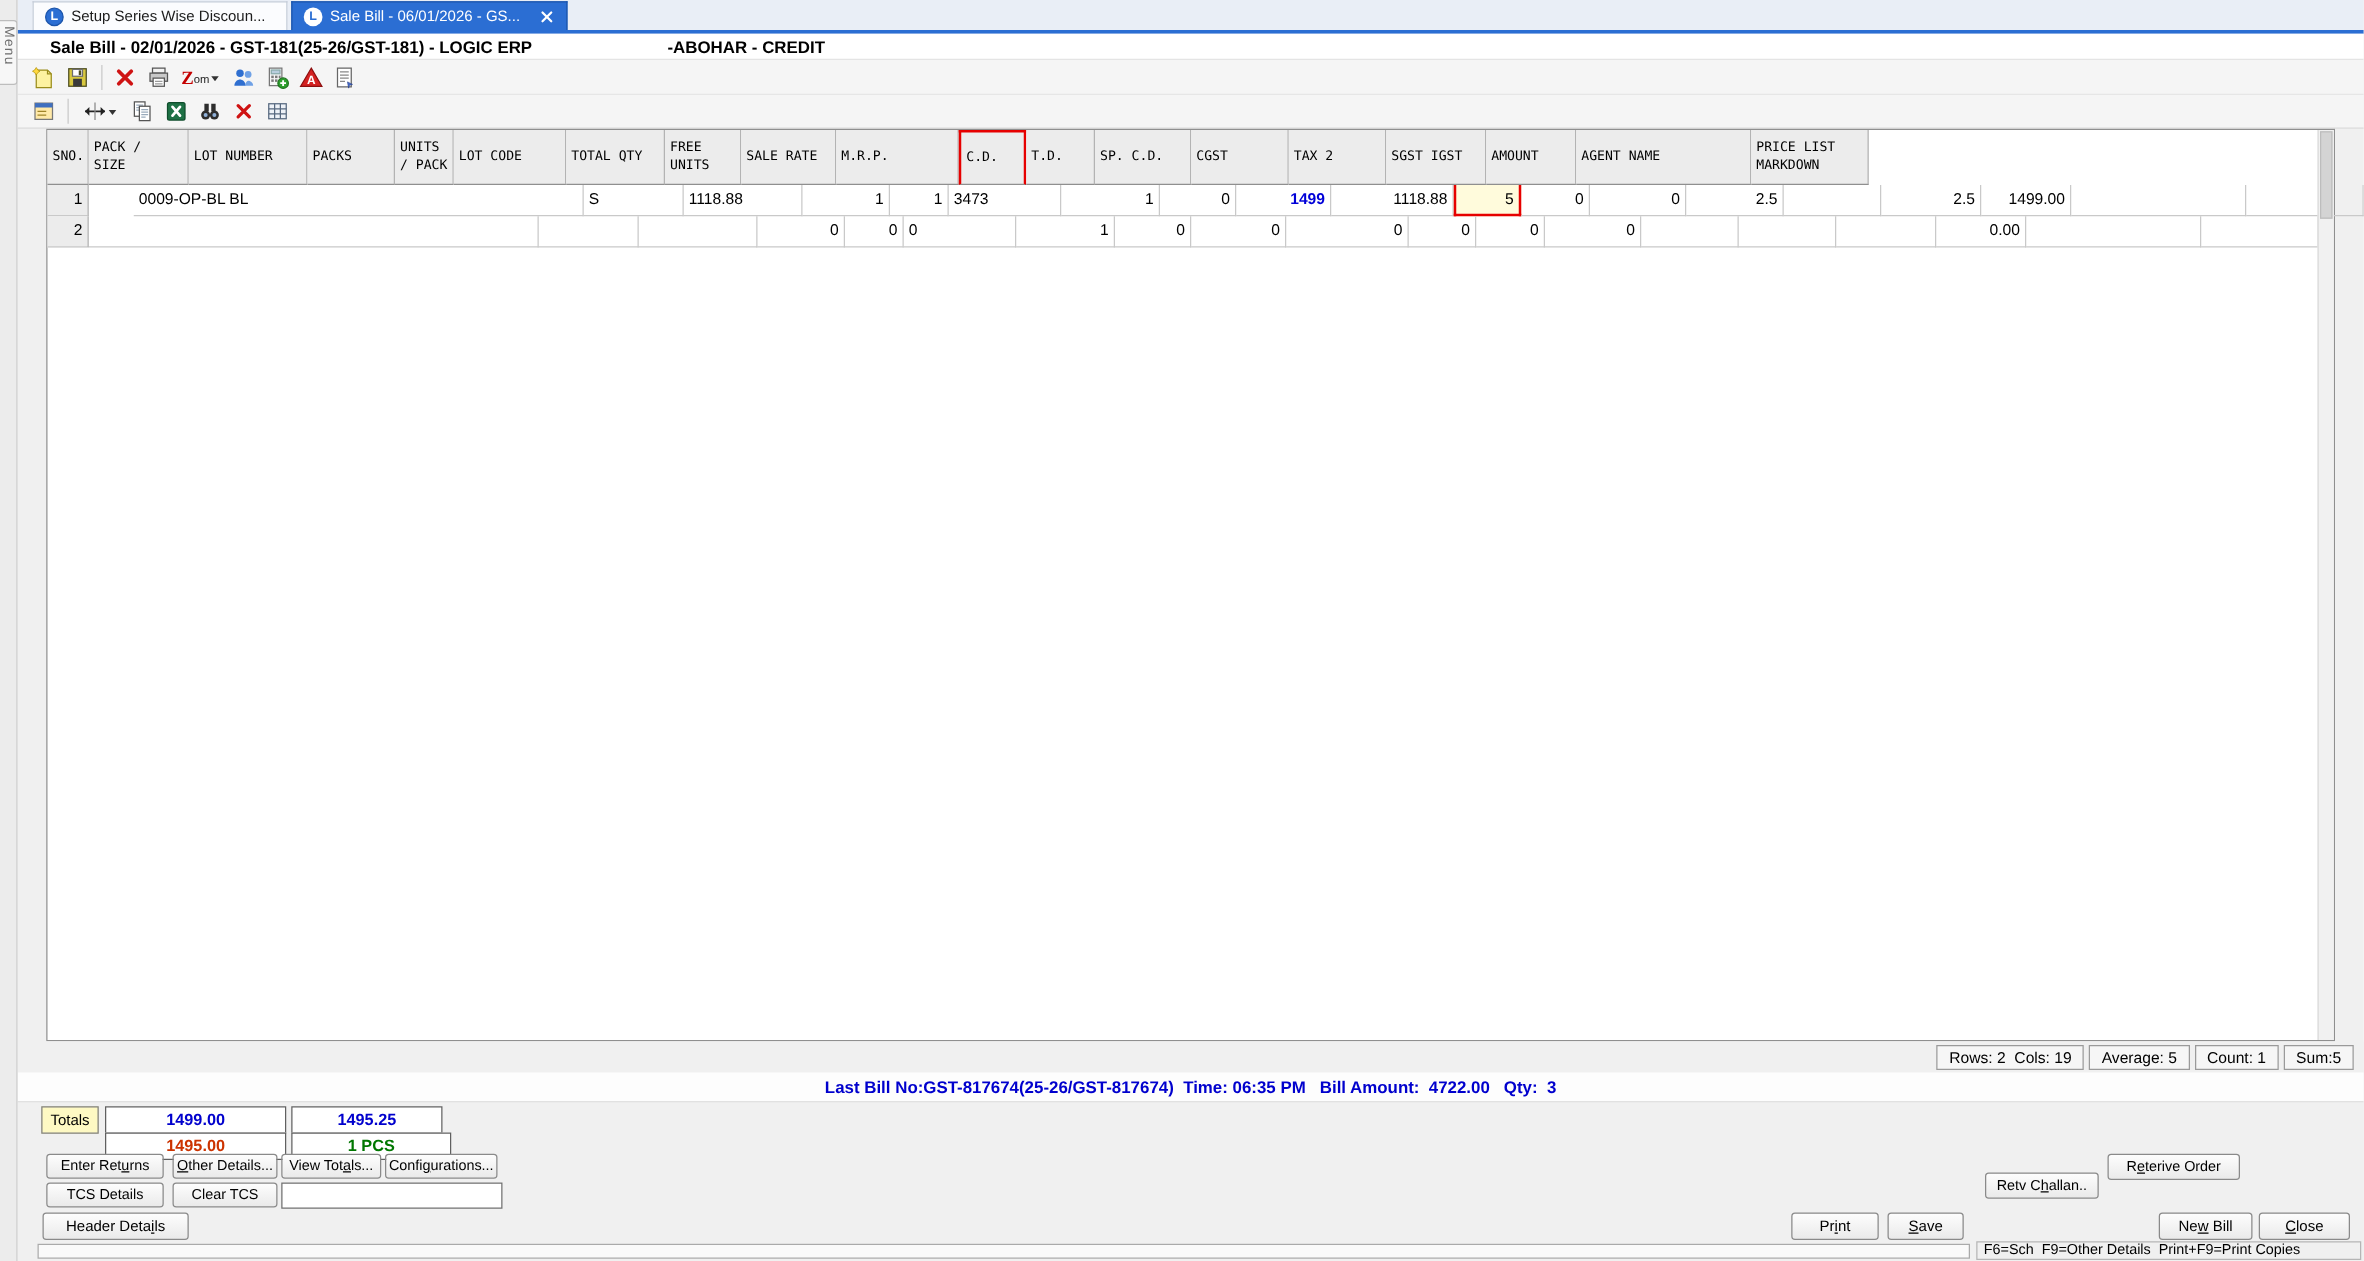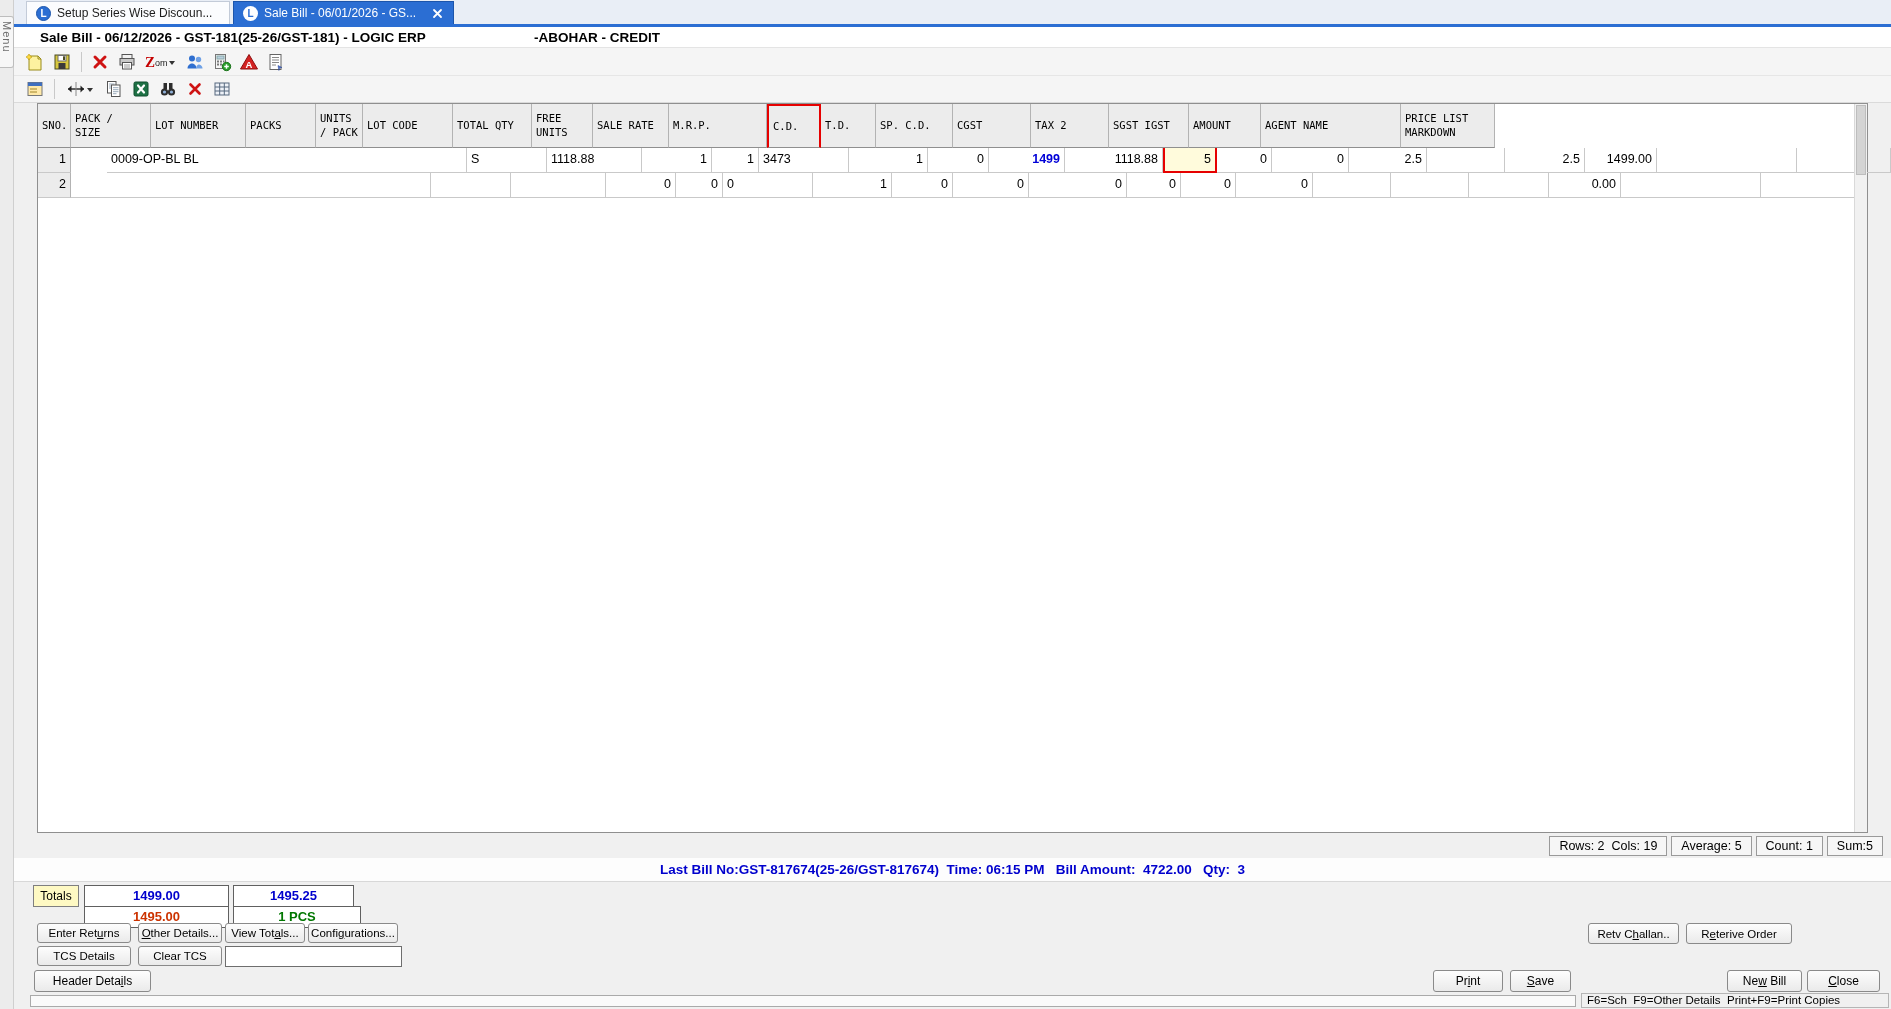--- a/index.html
+++ b/index.html
@@ -70,21 +70,21 @@
   
   .btn { position:absolute; border:1px solid #8a8a8a; border-radius:3px; background:linear-gradient(#fdfdfd,#eaeaea); font-size:11.5px; text-align:center; font-family:"Liberation Sans", sans-serif; color:#000; }
   .btn u { text-decoration:underline; }
   #btn-enter-returns { left:23px;  top:41px; width:94px;  height:20px; }
   #btn-other-details { left:124px; top:41px; width:84px;  height:20px; }
   #btn-view-totals   { left:211px; top:41px; width:80px;  height:20px; }
   #btn-config        { left:294px; top:41px; width:90px;  height:20px; }
   #btn-tcs-details   { left:23px;  top:64px; width:94px;  height:20px; }
   #btn-clear-tcs     { left:124px; top:64px; width:84px;  height:20px; }
   #tcs-input         { position:absolute; left:211px; top:64px; width:177px; height:21px; border:1px solid #6e6e6e; background:#fff; font-size:12px; padding:0 3px; }
-  #btn-retv-challan  { left:1574px; top:41px; width:91px;  height:21px; }
+  #btn-retv-challan  { left:1574px; top:56px; width:91px;  height:21px; }
   #btn-reterive-order{ left:1672px; top:41px; width:106px; height:21px; }
   #btn-header-details{ left:20px;   top:88px; width:117px; height:22px; font-size:12px; }
   #btn-print         { left:1419px; top:88px; width:70px;  height:22px; font-size:12px; }
   #btn-save          { left:1496px; top:88px; width:61px;  height:22px; font-size:12px; }
   #btn-new-bill      { left:1713px; top:88px; width:75px;  height:22px; font-size:12px; }
   #btn-close         { left:1793px; top:88px; width:73px;  height:22px; font-size:12px; }
   
   #status-long { position:absolute; left:16px; top:113px; width:1546px; height:12px; border:1px solid #aaa; background:#fafafa; }
   #hint-box { position:absolute; left:1567px; top:111px; right:2px; height:15px; border:1px solid #b5b5b5; background:#f0f0f0; font-size:11.5px; line-height:13px; padding-left:5px; white-space:pre; }
 </style>
@@ -108,21 +108,21 @@
     <span class="tab-close">
         <svg width="11" height="11" viewBox="0 0 11 11">
           <path d="M2 2l7 7M9 2L2 9" stroke="#fff" stroke-width="1.8" stroke-linecap="round"></path>
         </svg>
       </span>
   </div>
 </div>
 <div id="tabbar-underline"></div>
 
 <div id="titlebar">
-  <span class="t-main">Sale Bill - 06/12/2026 - GST-181(25-26/GST-181) - LOGIC ERP</span>
+  <span class="t-main">Sale Bill - 02/01/2026 - GST-181(25-26/GST-181) - LOGIC ERP</span>
   <span class="t-ctx">-ABOHAR - CREDIT</span>
 </div>
 
 <div id="toolbar1" class="toolbar">
     <button class="tbtn">
       <svg width="20" height="20" viewBox="0 0 20 20">
         <path d="M4 4h9l3 3v11H4z" fill="#fdf2a0" stroke="#9a8c1a"></path>
         <path d="M13 4v3h3" fill="none" stroke="#9a8c1a"></path>
         <path d="M4 2l1.3 2L7 5 5.3 6 4 8 2.7 6 1 5l1.7-1z" fill="#ffd83d" stroke="#b49308" stroke-width="0.6"></path>
       </svg>
@@ -341,21 +341,21 @@
 </div>
 
 <div id="grid-status">
     <div class="sbox">Rows: 2  Cols: 19</div>
     <div class="sbox">Average: 5</div>
     <div class="sbox">Count: 1</div>
     <div class="sbox">Sum:5</div>
   </div>
 
 <div id="info-line">
-  <span>Last Bill No:GST-817674(25-26/GST-817674)  Time: 06:15 PM   Bill Amount:  4722.00   Qty:  3</span>
+  <span>Last Bill No:GST-817674(25-26/GST-817674)  Time: 06:35 PM   Bill Amount:  4722.00   Qty:  3</span>
 </div>
 
 <div id="bottom">
   <div id="totals-label">Totals</div>
   <div id="tc-r1c1" class="tcell">1499.00</div>
   <div id="tc-r1c2" class="tcell">1495.25</div>
   <div id="tc-r2c1" class="tcell">1495.00</div>
   <div id="tc-r2c2" class="tcell">1 PCS</div>
 
   <button class="btn" id="btn-enter-returns">Enter Ret<u>u</u>rns</button>

